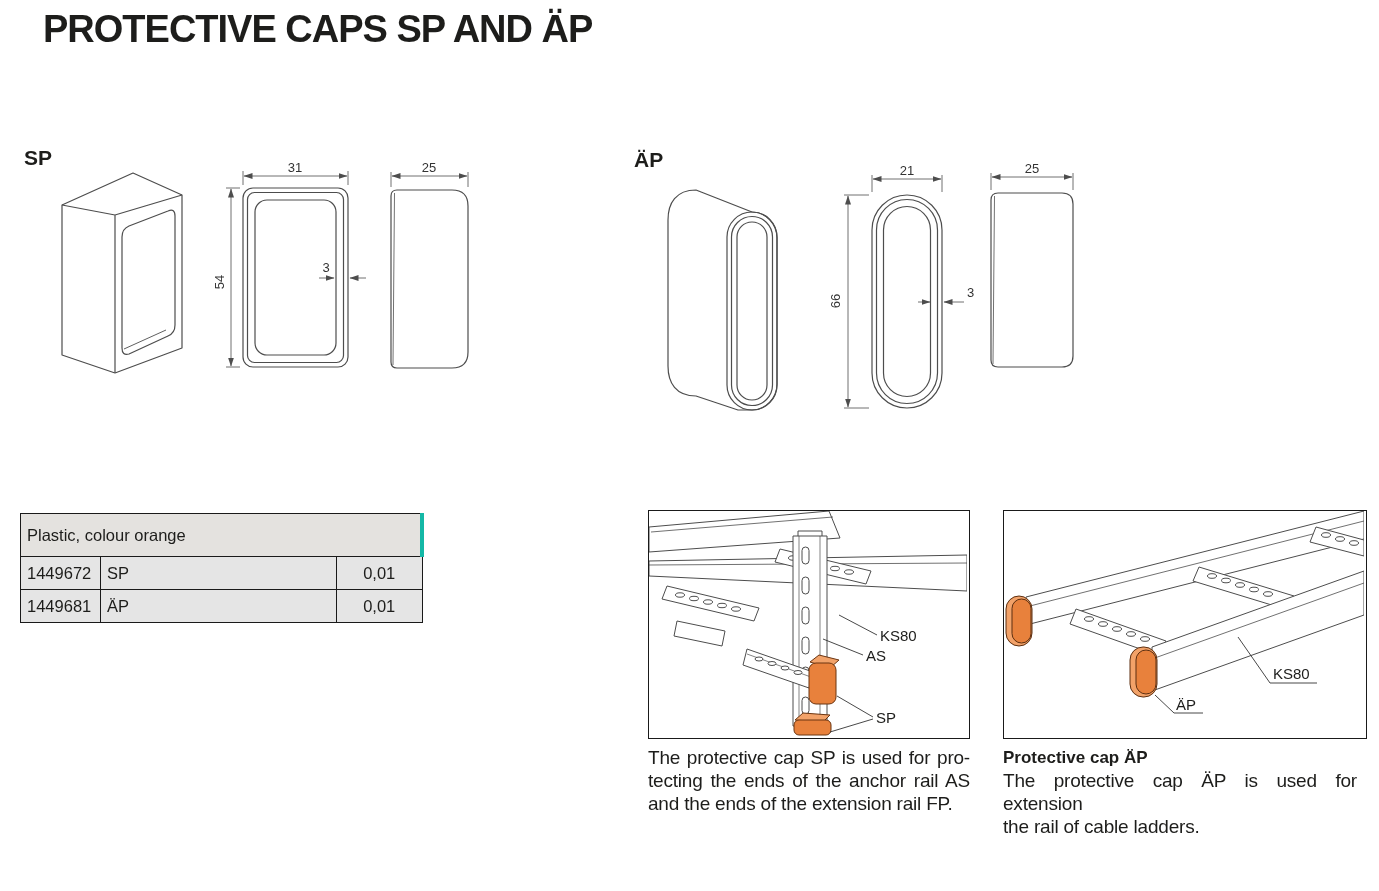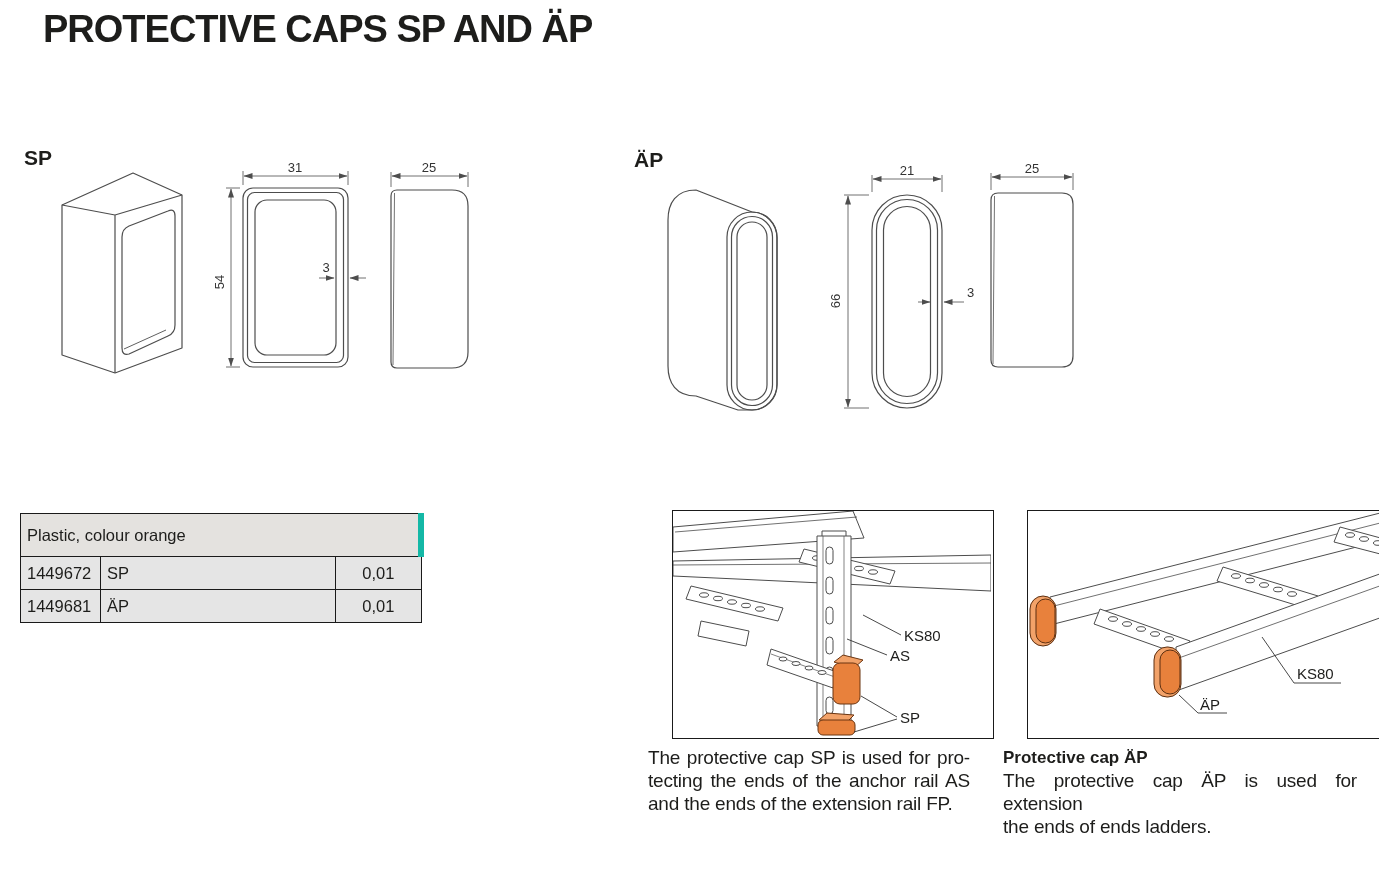--- a/index.html
+++ b/index.html
@@ -16,27 +16,27 @@
   .fig-label{font-size:15px;fill:#1d1d1b;}
 
   
   .product-table{left:20px;top:513px;width:404px;border-collapse:collapse;
      font-size:16.5px;color:#1d1d1b;}
   .product-table, .product-table td, .product-table th{border:1px solid #1a1a1a;}
   .product-table th{background:#c6c4c1;text-align:left;vertical-align:top;
      padding:9px 6px 6px 12px;font-weight:700;height:44px;line-height:21px;}
   .product-table tr.header-row th{border-bottom:3px solid #111;}
   .product-table td{padding:4px 6px;}
-  .product-table tr.group-row td{background:#e4e2df;height:34px;border-left:1px solid #1a1a1a;border-right:6px solid #14b8a6;}
+  .product-table tr.group-row td{background:#e4e2df;height:34px;border-left:1px solid #1a1a1a;border-right:4px solid #14b8a6;}
   .product-table tr.data-row td{height:24px;background:#e5e5e5;}
   .product-table td.w{ text-align:center;}
   .product-table tr.foot-row td{font-style:italic;height:26px;}
 
   
-  .figure-box{border:1px solid #1a1a1a;background:#fff;margin-left:24px;}
+  .figure-box{border:1px solid #1a1a1a;background:#fff;}
   .fig-sp{left:648px;top:510px;width:320px;height:227px;}
   .fig-ap{left:1003px;top:510px;width:362px;height:227px;}
 
   .caption{color:#1d1d1b;}
   .cap-sp{left:648px;top:746px;width:322px;}
   .cap-ap{left:1003px;top:746px;width:354px;}
   .caption .cap-title{font-weight:700;font-size:17px;line-height:23px;}
   .caption .cap-line{font-size:19px;line-height:23px;letter-spacing:-0.2px;
       text-align:justify;text-align-last:justify;}
   .caption .cap-line.last{text-align:left;text-align-last:left;}
@@ -289,16 +289,16 @@
 
   <div class="abs caption cap-sp">
     <div class="cap-line">The protective cap SP is used for pro-</div>
     <div class="cap-line">tecting the ends of the anchor rail AS</div>
     <div class="cap-line last">and the ends of the extension rail FP.</div>
   </div>
 
   <div class="abs caption cap-ap">
     <div class="cap-title">Protective cap ÄP</div>
     <div class="cap-line">The protective cap ÄP is used for extension</div>
-    <div class="cap-line last">the ends of ends ladders.</div>
+    <div class="cap-line last">the rail of cable ladders.</div>
   </div>
 
 </div>
 
 </body></html>

